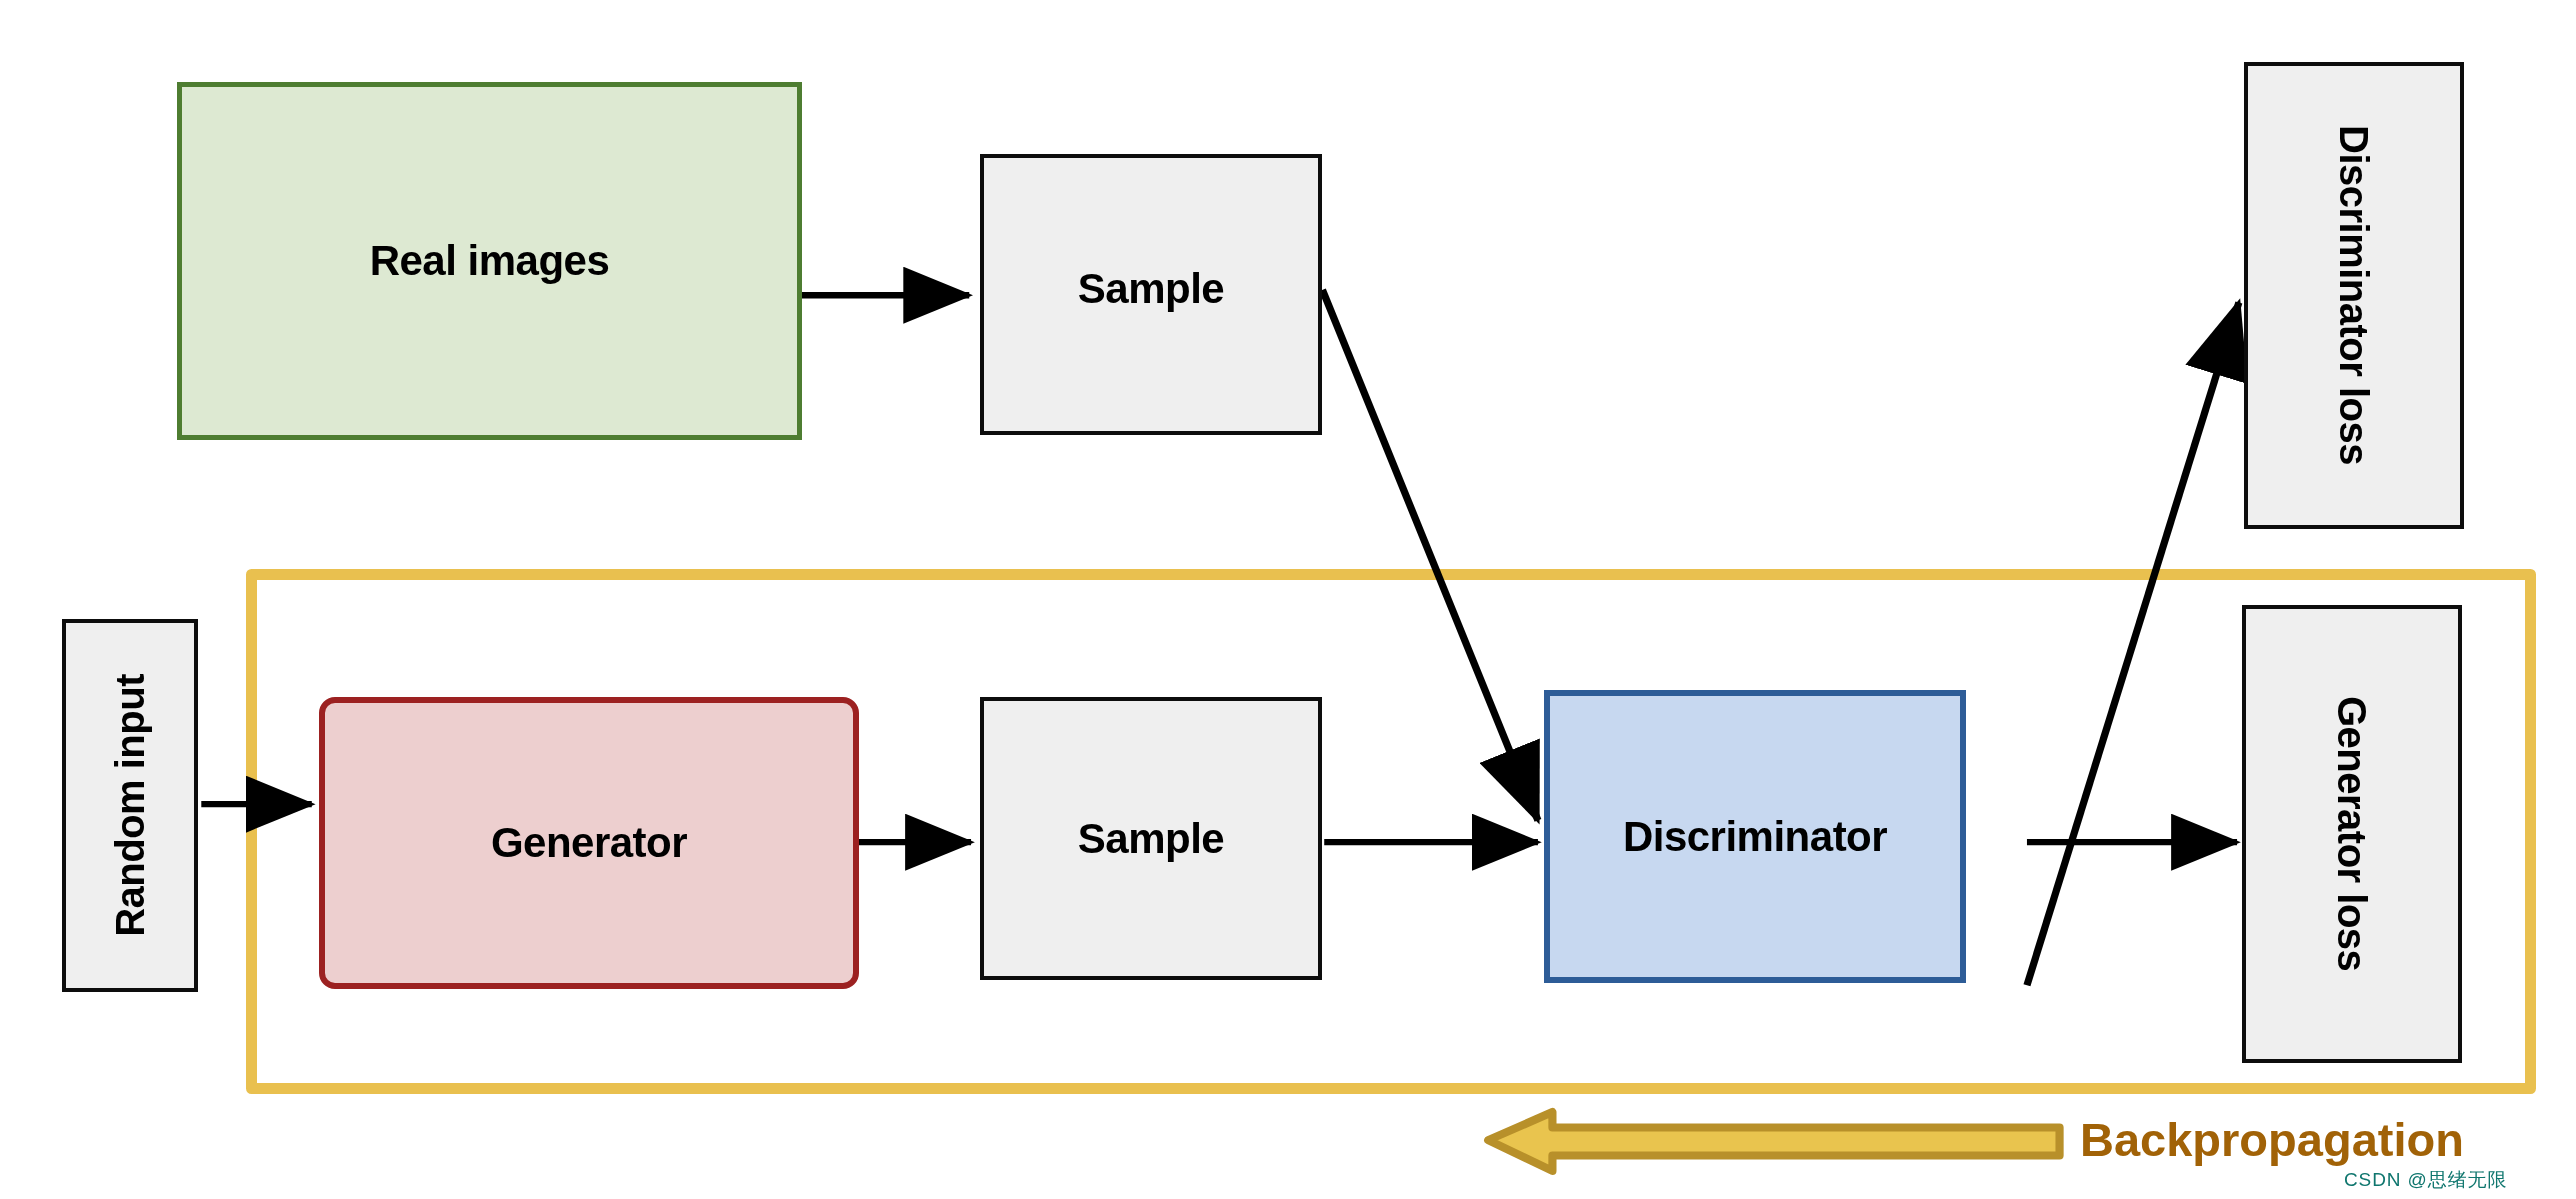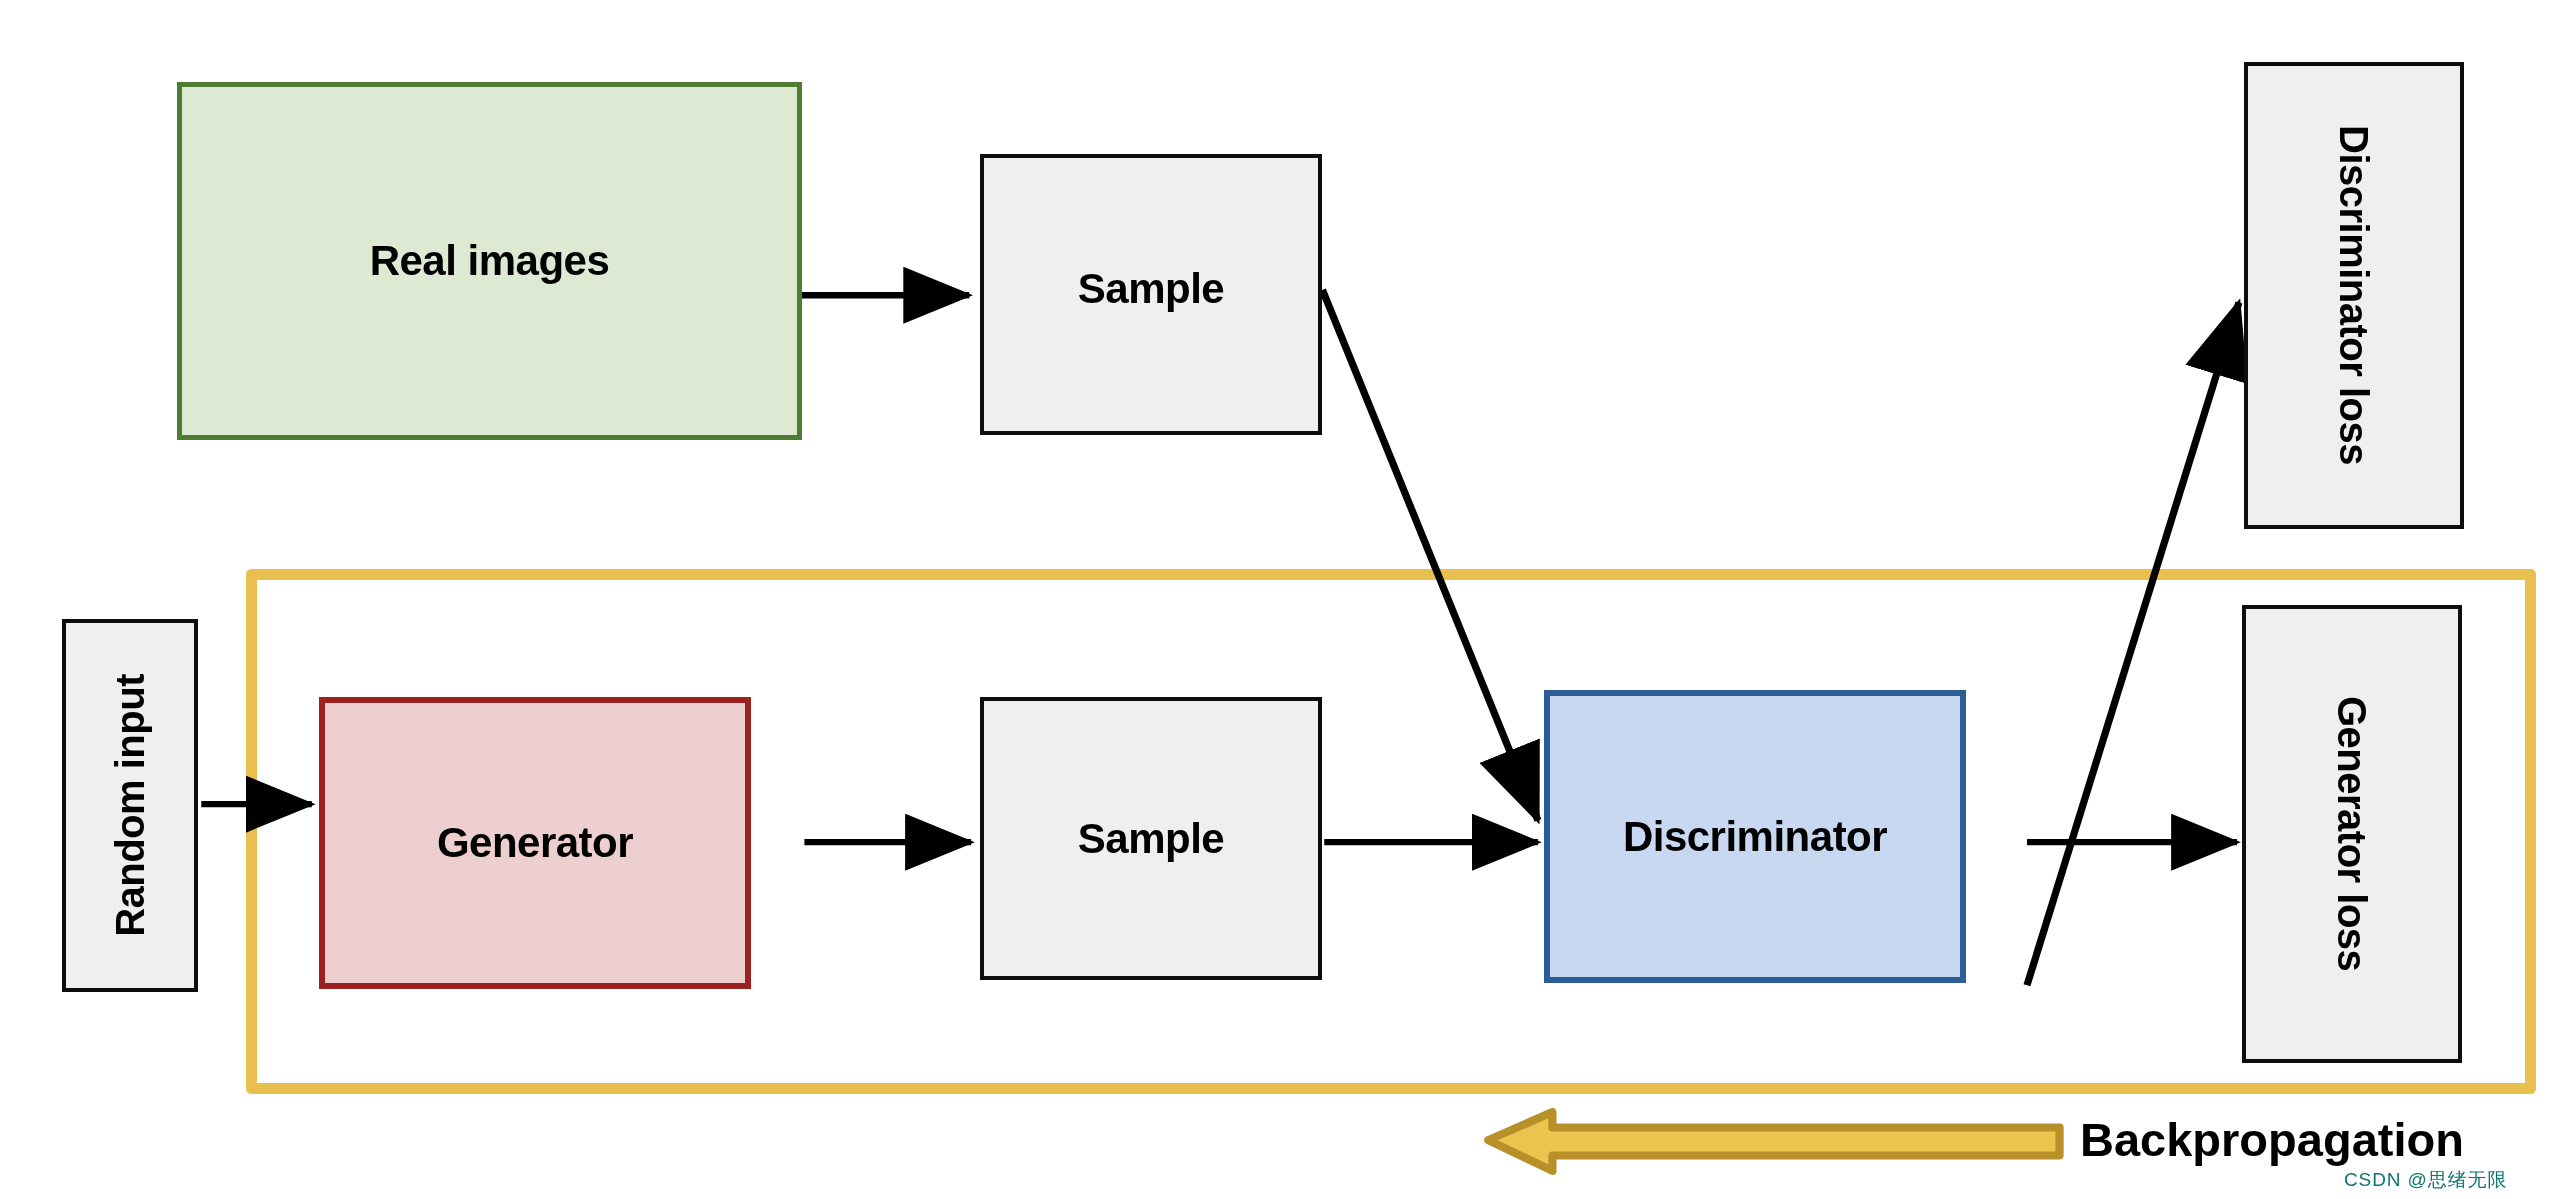--- a/index.html
+++ b/index.html
@@ -64,21 +64,21 @@
   }
   #training-frame {
     position: absolute;
     box-sizing: border-box;
     border: 11.8px solid #e9c04f;
     border-radius: 5.4px;
     background: transparent;
   }
   #backprop-label {
     position: absolute;
-    color: #000000;
+    color: #a16207;
     font-weight: bold;
     white-space: nowrap;
   }
   #watermark {
     position: absolute;
     color: #0f766e;
     font-size: 19px;
     white-space: nowrap;
     letter-spacing: 0.9px;
   }
@@ -123,21 +123,21 @@
   </div>
 
   <div class="node node-plain" style="left:2244px; top:62px; width:220px; height:467px; font-size:40px;">
     <span class="vert-cw">Discriminator loss</span>
   </div>
 
   <div class="node node-plain" style="left:62px; top:619px; width:136px; height:373px; font-size:40px;">
     <span class="vert-ccw">Random input</span>
   </div>
 
-  <div class="node node-gen" style="left:319px; top:697px; width:432px; height:292px; font-size:42px;">
+  <div class="node node-gen" style="left:319px; top:697px; width:540px; height:292px; font-size:42px;border-radius:16px;">
     <span>Generator</span>
   </div>
 
   <div class="node node-plain" style="left:980px; top:697px; width:342px; height:283px; font-size:42px;">
     <span>Sample</span>
   </div>
 
   <div class="node node-disc" style="left:1544px; top:690px; width:422px; height:293px; font-size:42px;">
     <span>Discriminator</span>
   </div>

